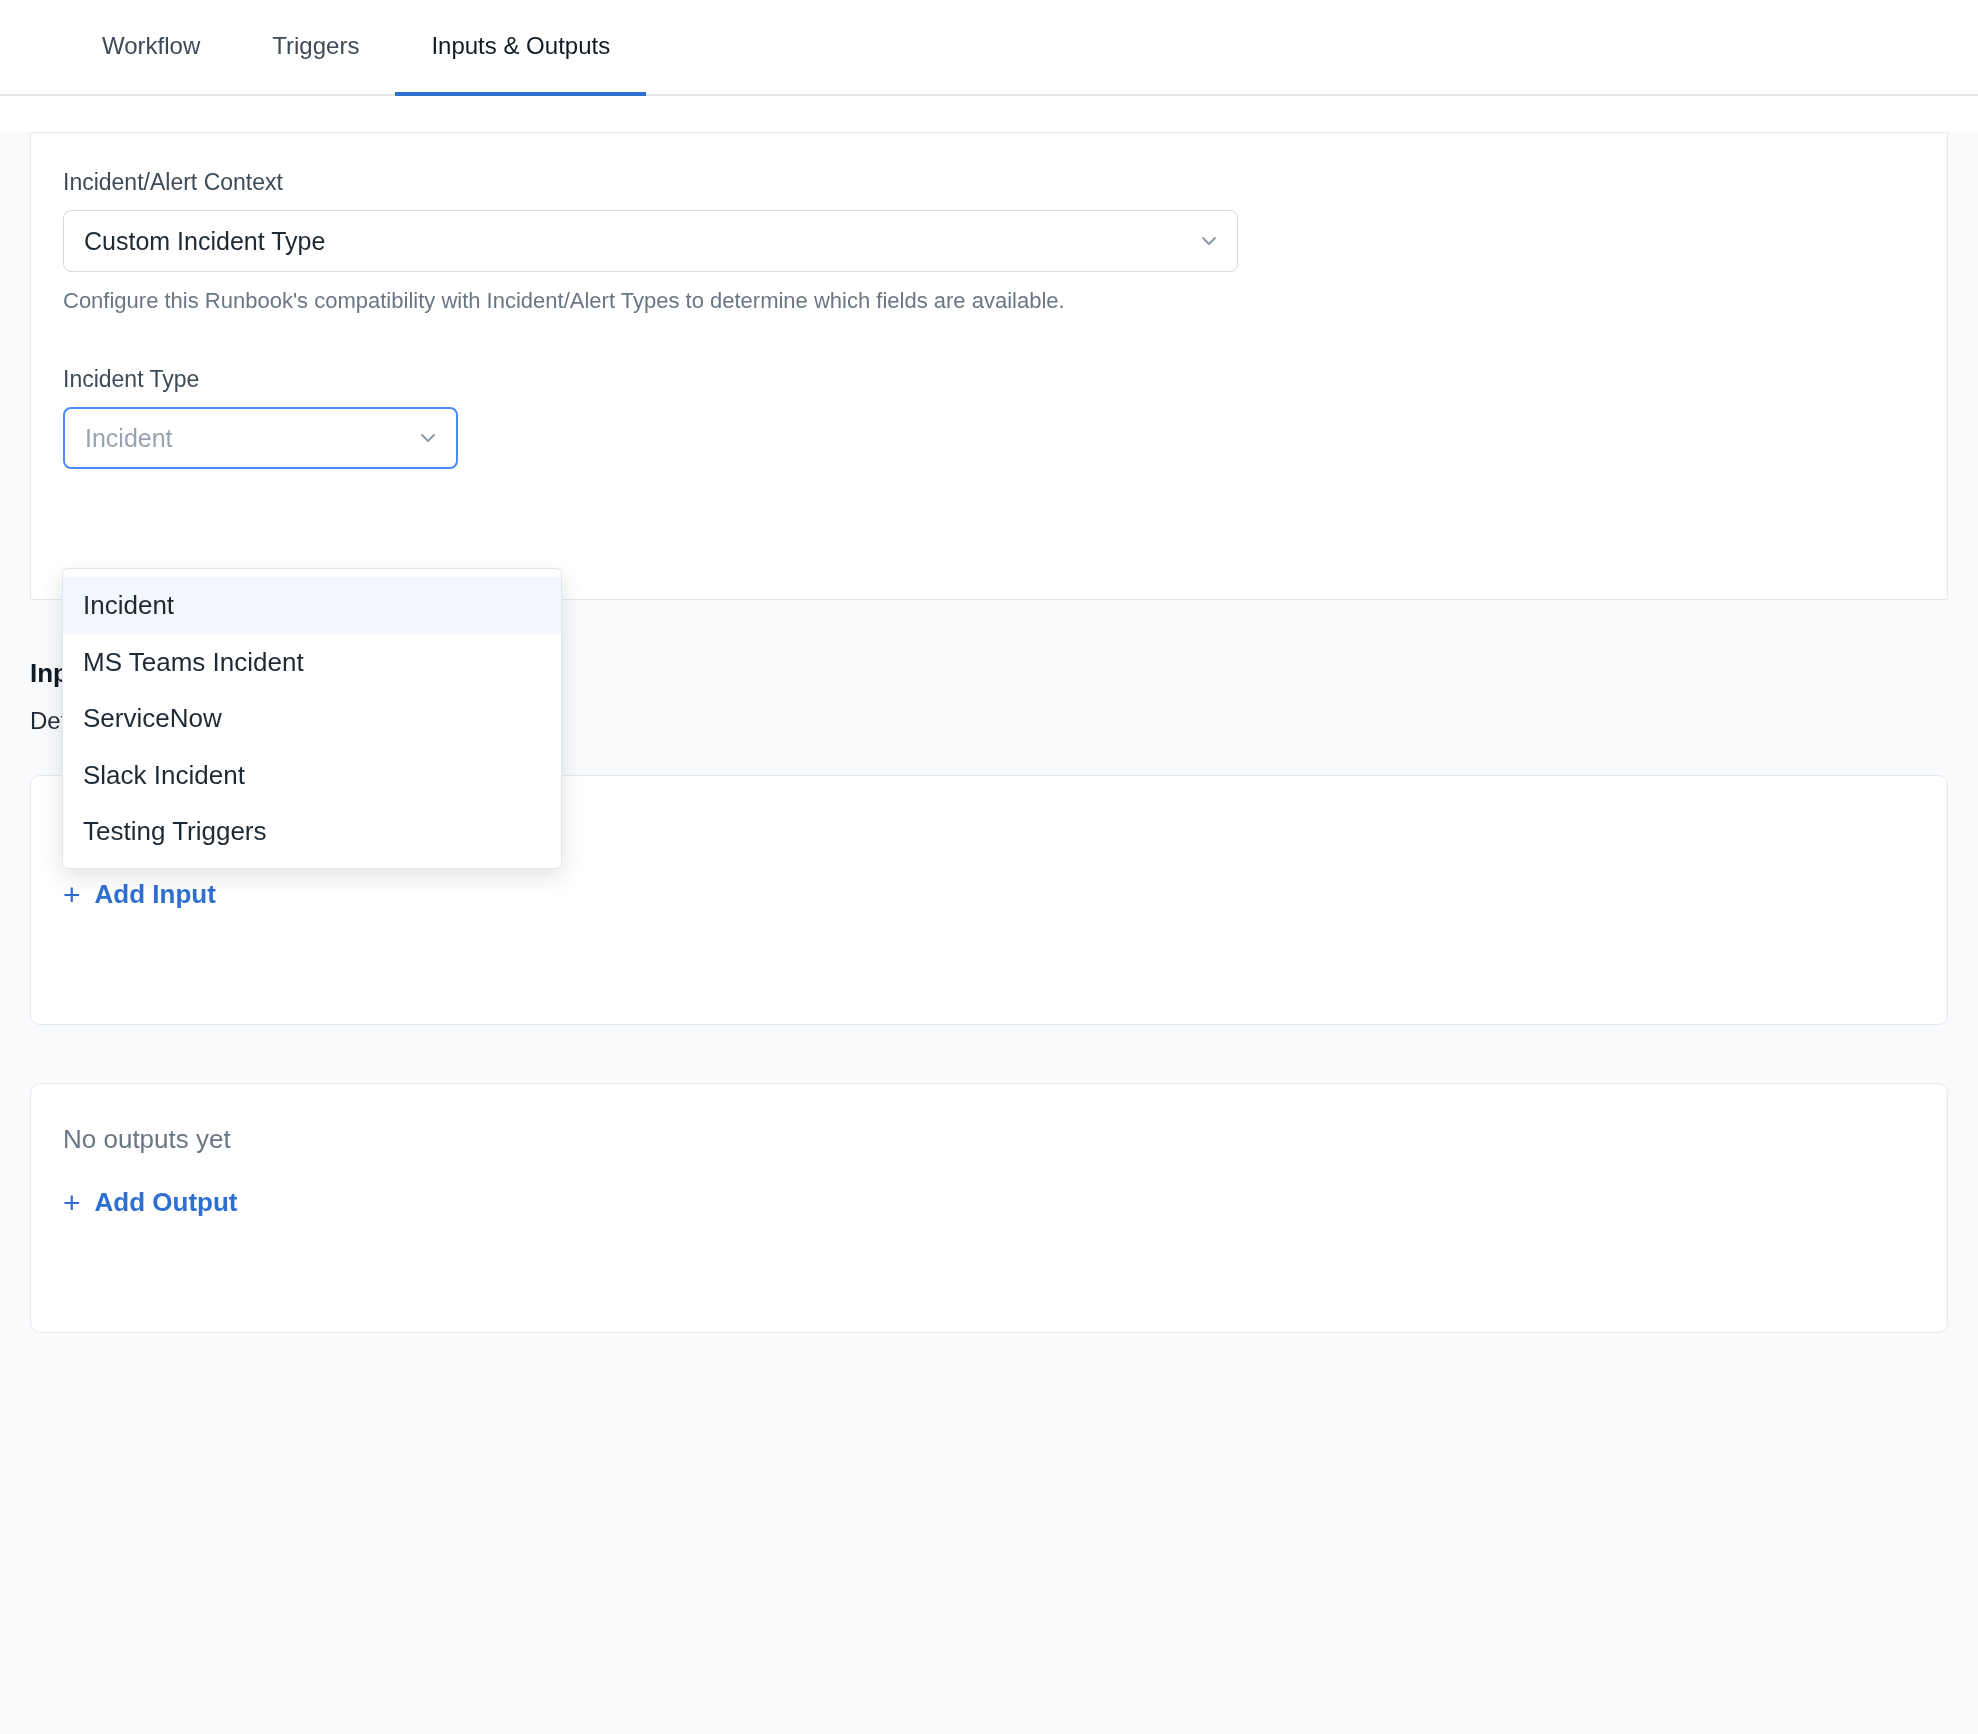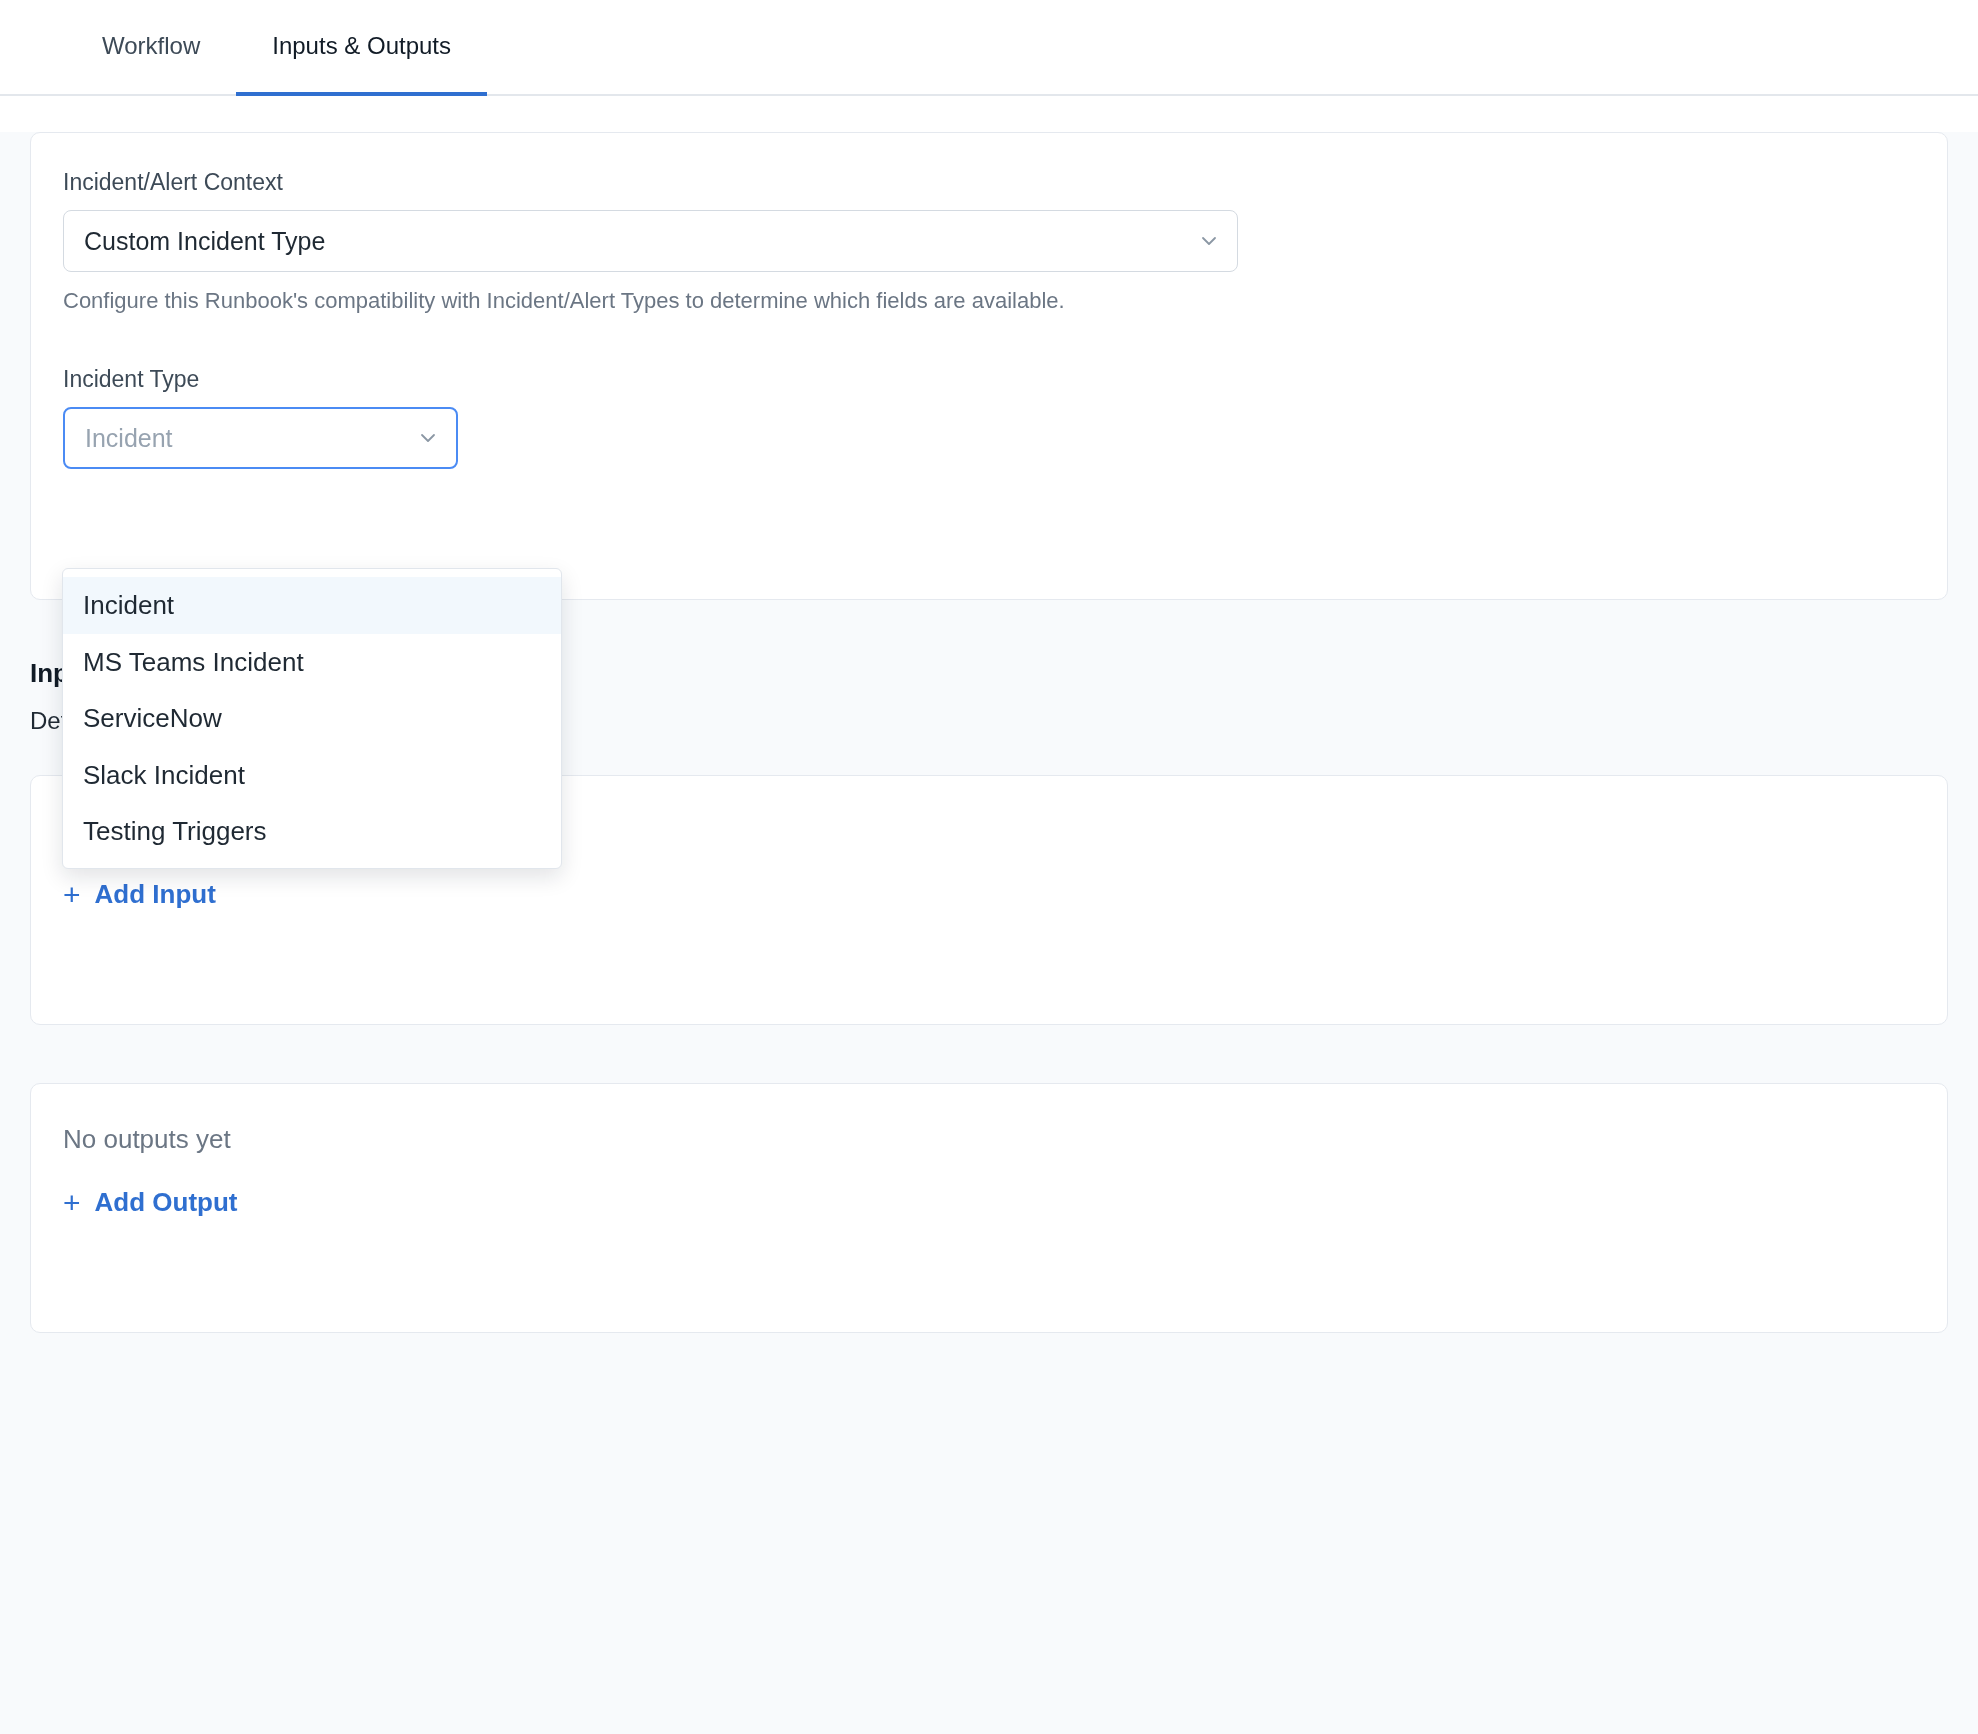--- a/index.html
+++ b/index.html
@@ -47,21 +47,21 @@
   .page {
     background: #f8fafc;
     padding: 0 30px 40px 30px;
     height: calc(100% - 96px);
     position: relative;
   }
 
   .card {
     background: #ffffff;
     border: 1px solid #e5e9ef;
-    border-radius: 10px;
+    border-radius: 2px;
     margin-top: 36px;
     padding: 36px 32px 40px 32px;
   }
 
   .field-label {
     font-size: 23px;
     color: #3d4a57;
     margin-bottom: 14px;
   }
 
@@ -164,20 +164,23 @@
     line-height: 1;
   }
 </style>
 </head>
 <body>
 
 <div class="tabbar">
   <div class="tab">
     <span>Workflow</span>
   </div>
+  <div class="tab">
+    <span>Triggers</span>
+  </div>
   <div class="tab active">
     <span>Inputs &amp; Outputs</span>
   </div>
 </div>
 
 <div class="page">
 
   <div class="card">
     <div class="field-label">Incident/Alert Context</div>
 

